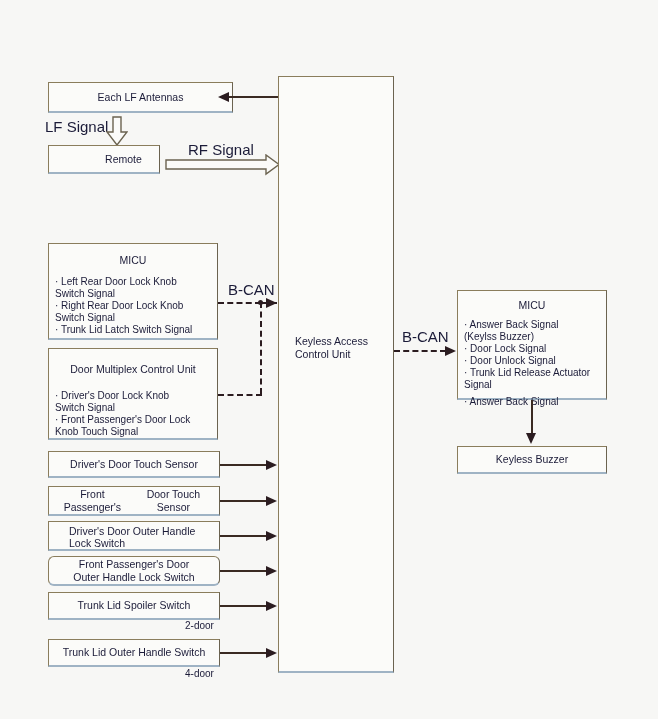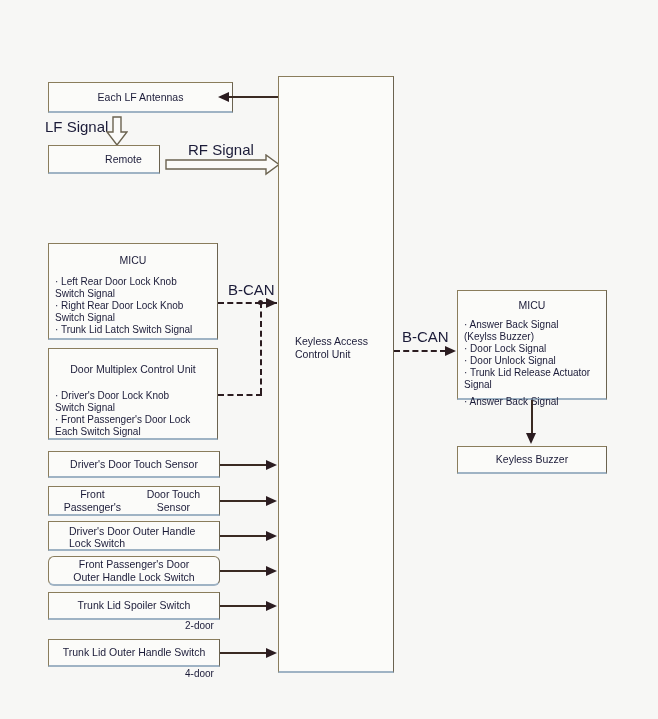--- a/index.html
+++ b/index.html
@@ -165,21 +165,21 @@
       <div class="li">· Trunk Lid Latch Switch Signal</div>
     </div>
   </div>
 
   <div class="box" style="left:48px; top:348px; width:170px; height:92px;">
     <div class="box-title" style="margin-top:14px;">Door Multiplex Control Unit</div>
     <div class="bullets" style="margin-top:14px;">
       <div class="li">· Driver's Door Lock Knob</div>
       <div class="li">Switch Signal</div>
       <div class="li">· Front Passenger's Door Lock</div>
-      <div class="li">Each Switch Signal</div>
+      <div class="li">Knob Touch Signal</div>
     </div>
   </div>
 
   <div class="label" style="left:228px; top:284px;">B-CAN</div>
 
   <div class="dash-h" style="left:218px; top:302px; width:43px;"></div>
   <div class="dash-h" style="left:261px; top:302px; width:16px;"></div>
   <div class="junction-dot" style="left:258px; top:300px;"></div>
   <div class="arrow-right" style="left:266px; top:298px;"></div>
 

